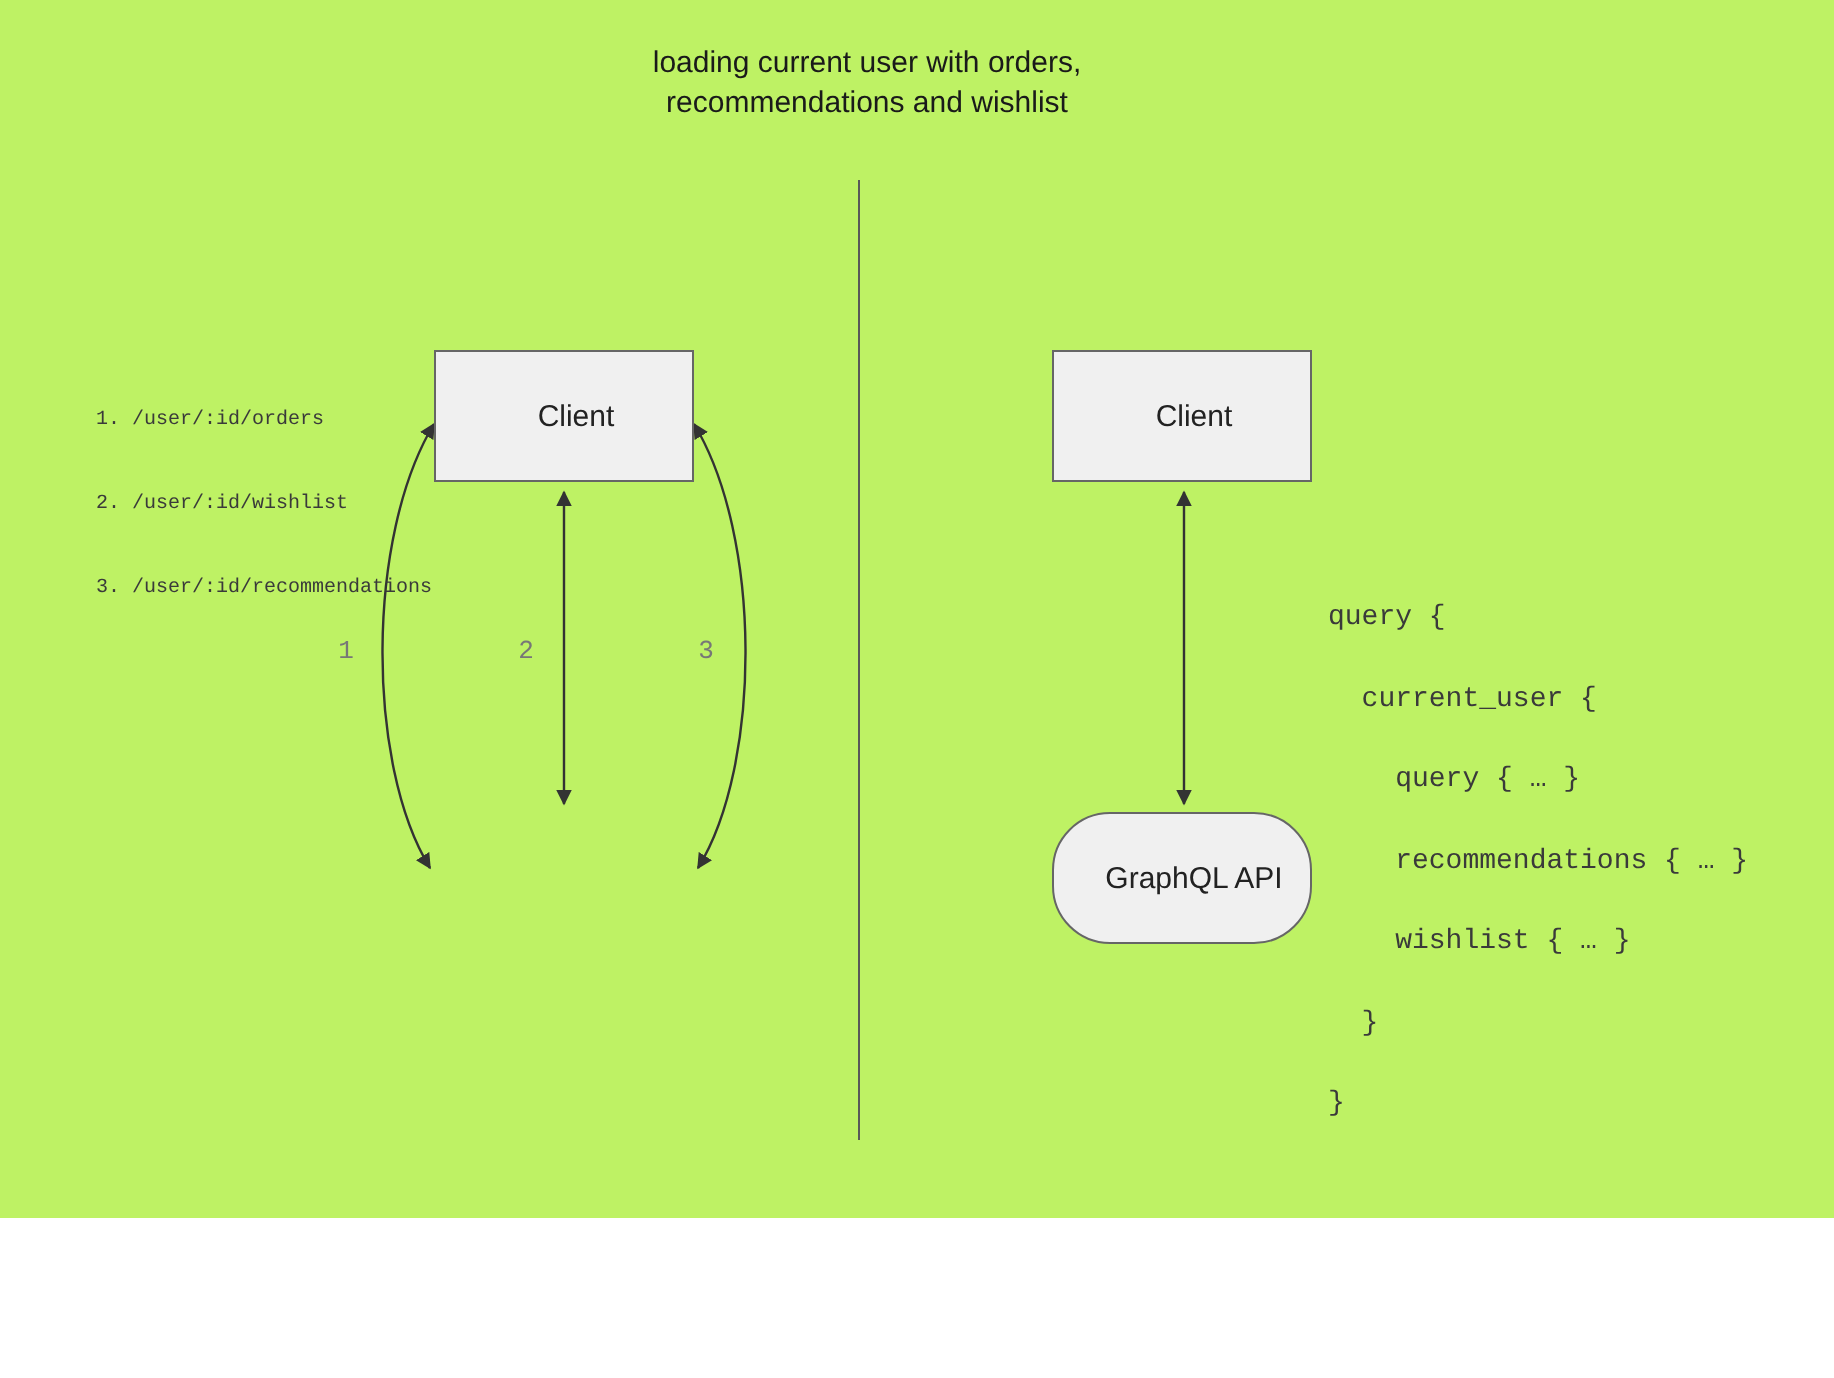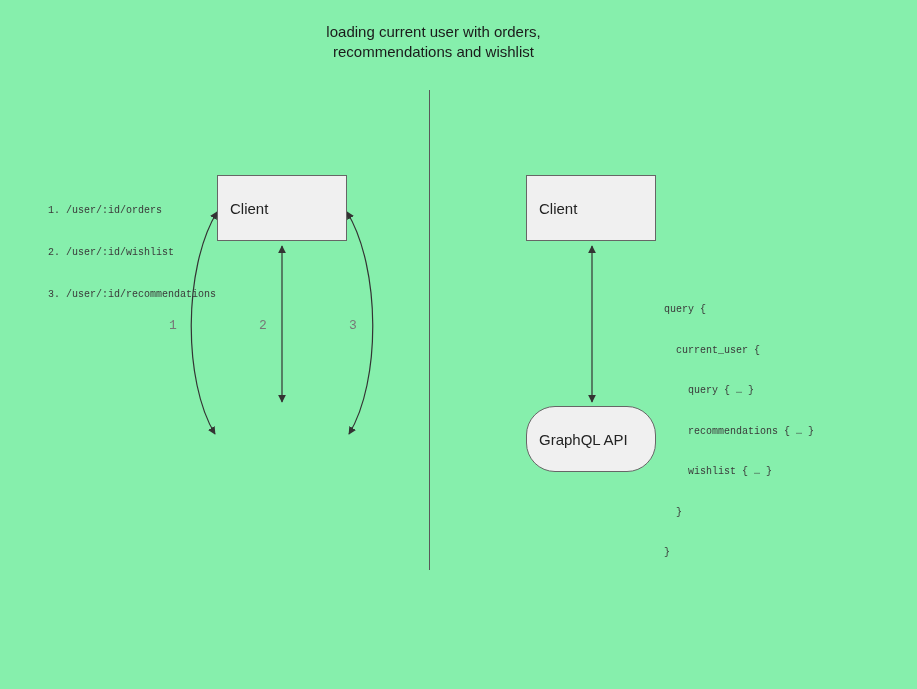--- a/index.html
+++ b/index.html
@@ -1,20 +1,20 @@
 <!DOCTYPE html>
 <html><head>
 <meta charset="utf-8">
 <style>
   html, body { margin: 0; padding: 0; background: #ffffff; }
   .stage {
     position: relative;
     width: 917px;
-    height: 689px;
-    background: #86efac;
+    height: 609px;
+    background: #bef264;
     font-family: "Liberation Sans", sans-serif;
     overflow: hidden;
   }
   .title {
     position: absolute;
     left: 0;
     top: 22px;
     width: 867px;
     text-align: center;
     font-size: 15px;
@@ -24,20 +24,21 @@
   }
   .node-box {
     position: absolute;
     width: 130px;
     height: 66px;
     background: #f0f0f0;
     border: 1px solid #666666;
     box-sizing: border-box;
     display: flex;
     align-items: center;
+    justify-content: center;
     font-size: 15px;
     color: #222222;
     padding-left: 12px;
   }
   #client-rest   { left: 217px; top: 175px; }
   #rest-api      { left: 217px; top: 406px; }
   #client-gql    { left: 526px; top: 175px; }
   #graphql-api   { left: 526px; top: 406px; border-radius: 29px; }
 
   .mono {
@@ -50,21 +51,21 @@
     left: 8px;
     top: 176px;
     font-size: 10px;
     line-height: 14px;
     margin-left: 40px;
   }
   .query-code {
     position: absolute;
     left: 664px;
     top: 276px;
-    font-size: 10px;
+    font-size: 14px;
     line-height: 13.5px;
   }
   .arrow-label {
     position: absolute;
     font-family: "Liberation Mono", "DejaVu Sans Mono", monospace;
     font-size: 13px;
     color: #777777;
     width: 20px;
     text-align: center;
   }

